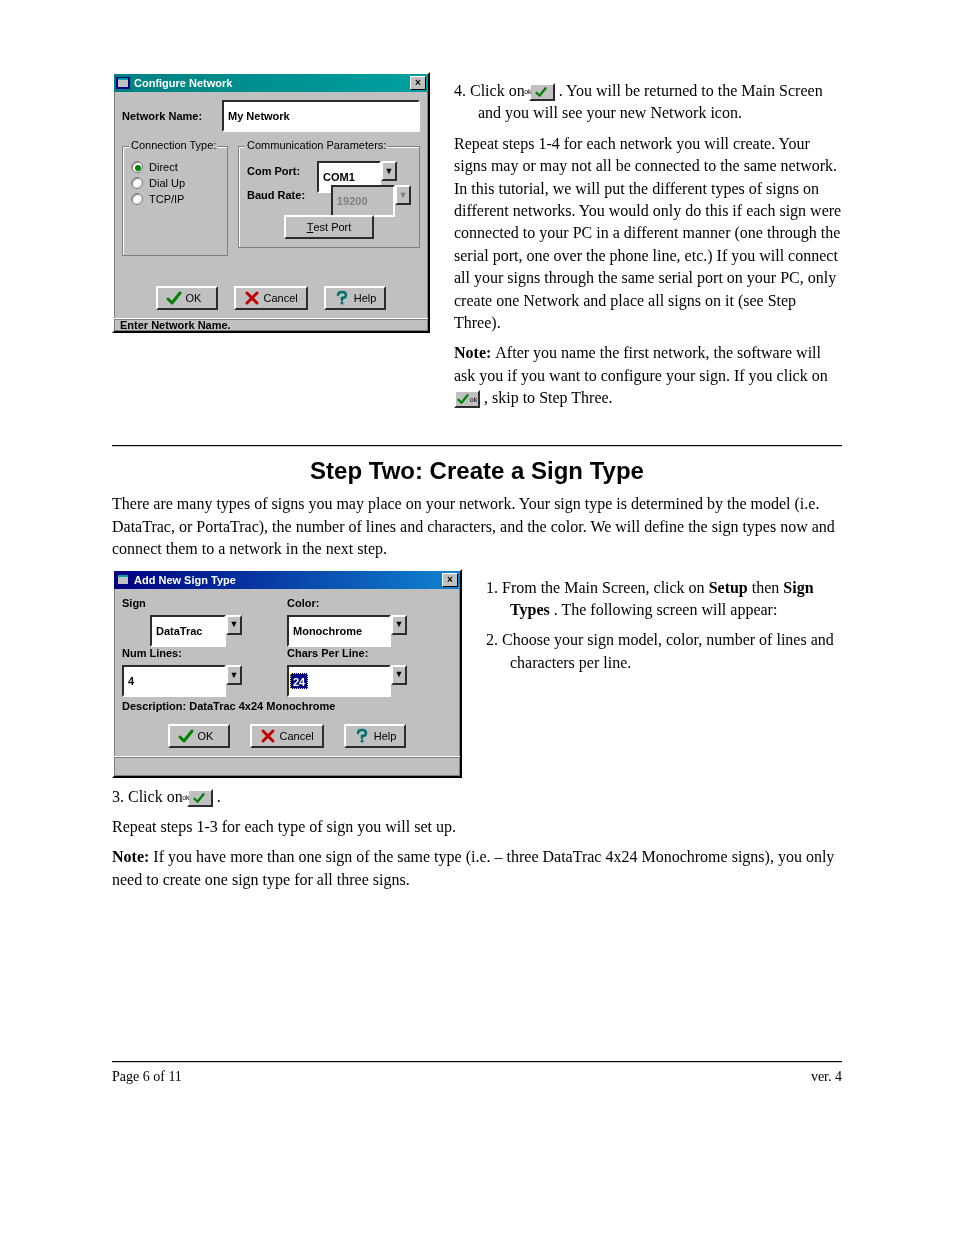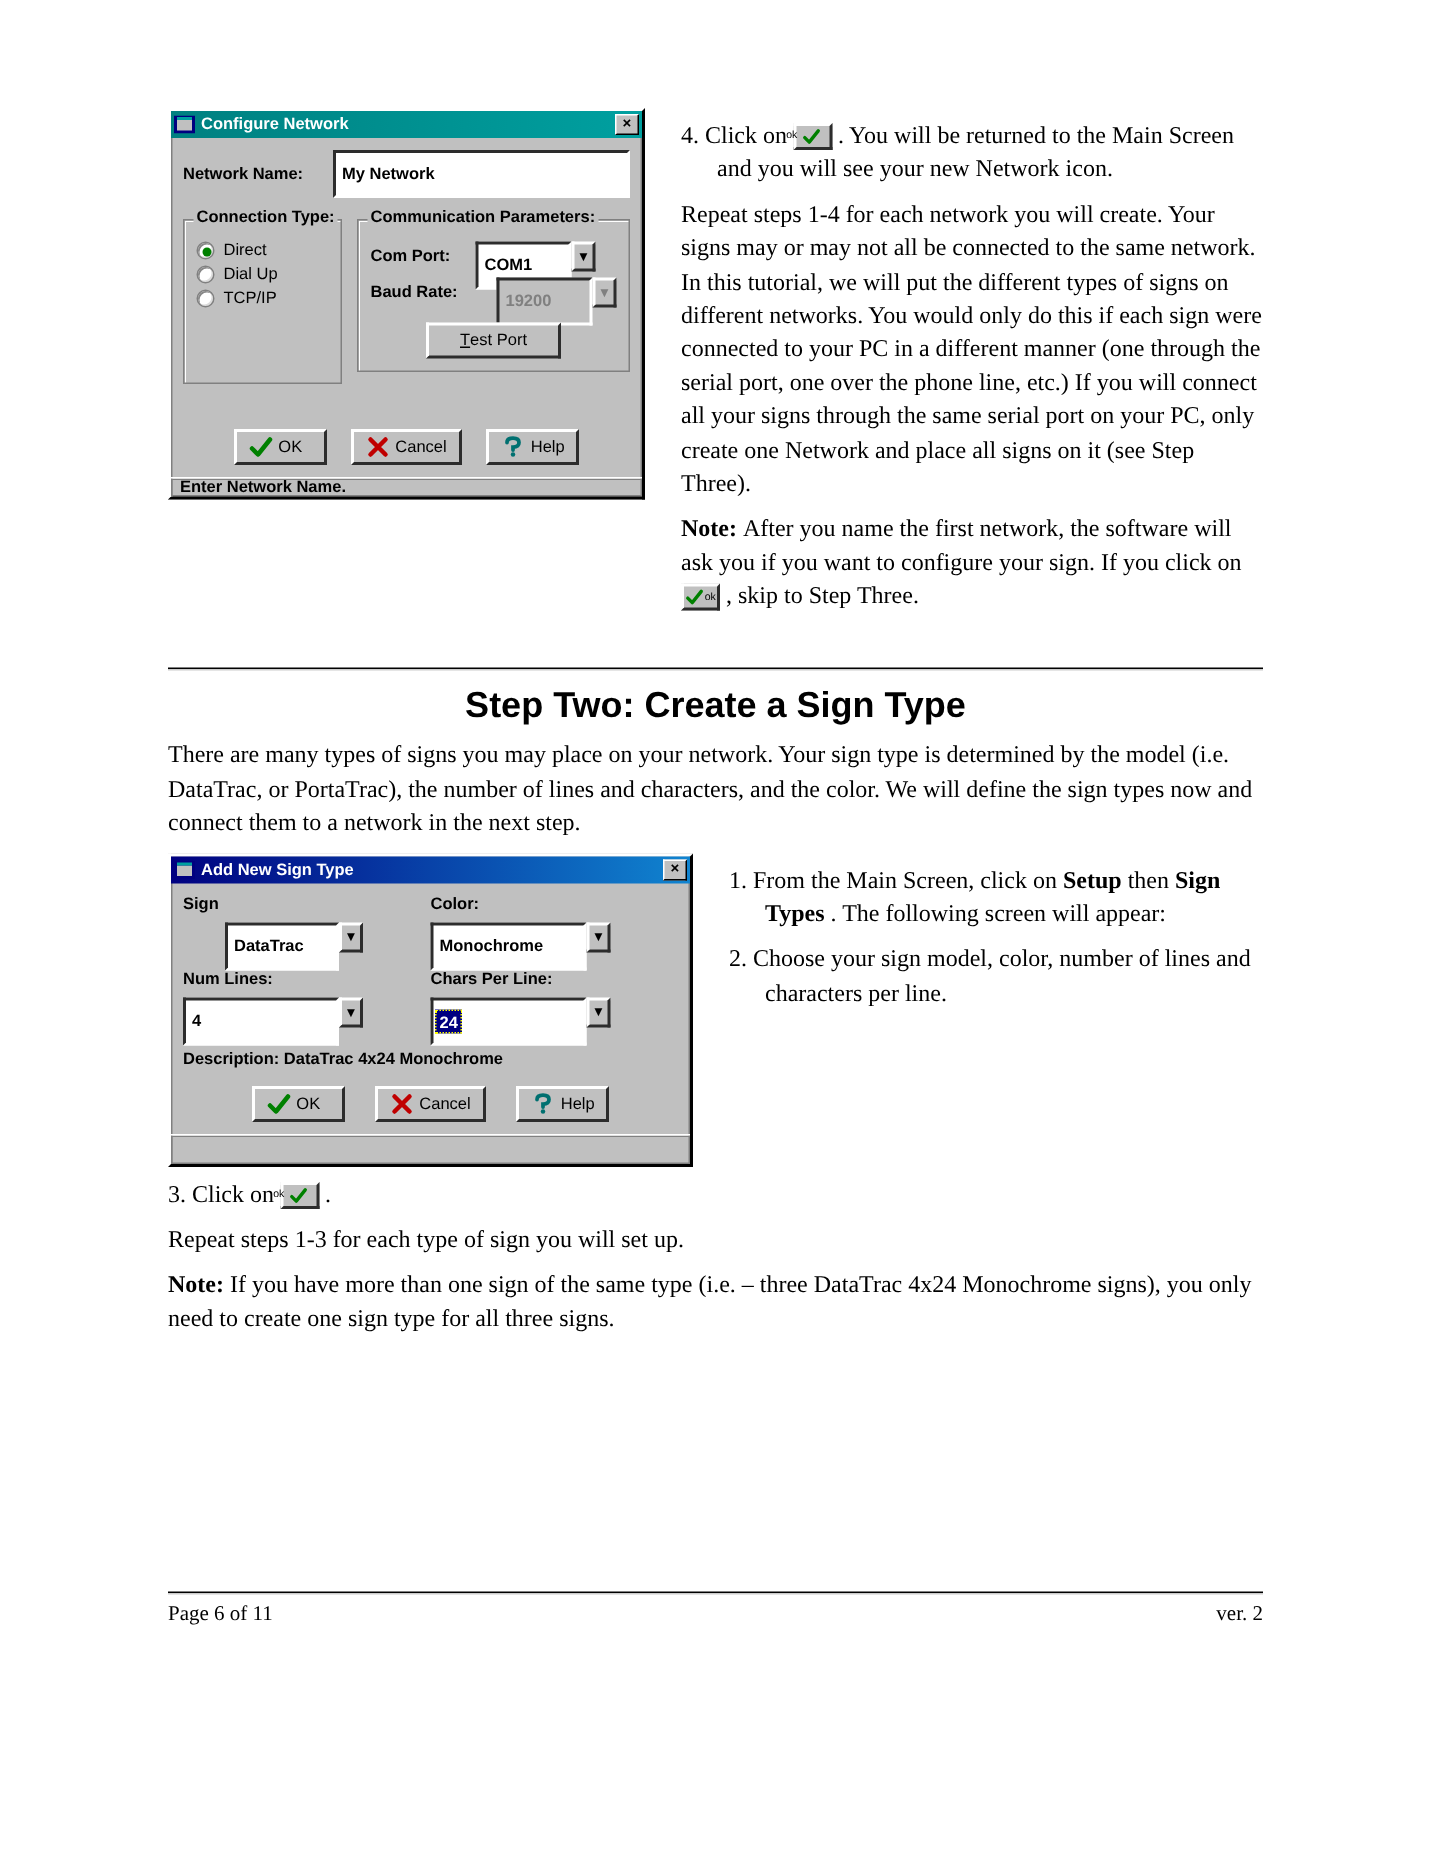--- a/index.html
+++ b/index.html
@@ -73,21 +73,21 @@
   .lbl { font-weight: bold; }
   .row { display: flex; align-items: center; }
 
   .groupbox {
     position: relative; border: 1px solid var(--win-border-dark);
     padding: 10px 8px 8px 8px; margin-top: 6px;
     box-shadow: 1px 1px 0 var(--win-border-light) inset;
   }
   .groupbox > .legend {
     position: absolute; top: -8px; left: 6px;
-    background: var(--win-bg); padding: 0 2px; font-weight: bold;
+    background: var(--win-bg); padding: 0 2px; font-weight: normal;
   }
 
   .textfield {
     background: var(--field-bg);
     border: 2px inset #fff;
     border-top-color: var(--win-border-dark);
     border-left-color: var(--win-border-dark);
     height: 32px; padding: 0 4px;
     font: inherit; font-weight: bold;
   }
@@ -436,17 +436,17 @@
     <p class="copy para">
       <span class="bold">Note: </span>
       <span>If you have more than one sign of the same type (i.e. – three DataTrac 4x24 Monochrome signs), you only need to create one sign type for all three signs.</span>
     </p>
   </div>
 
   <div class="section" style="margin-top:170px;">
     <div class="hr"></div>
     <div class="footer">
       <span>Page 6 of 11</span>
-      <span>ver. 2</span>
+      <span>ver. 4</span>
     </div>
   </div>
 
 </div>
 
 </body></html>

